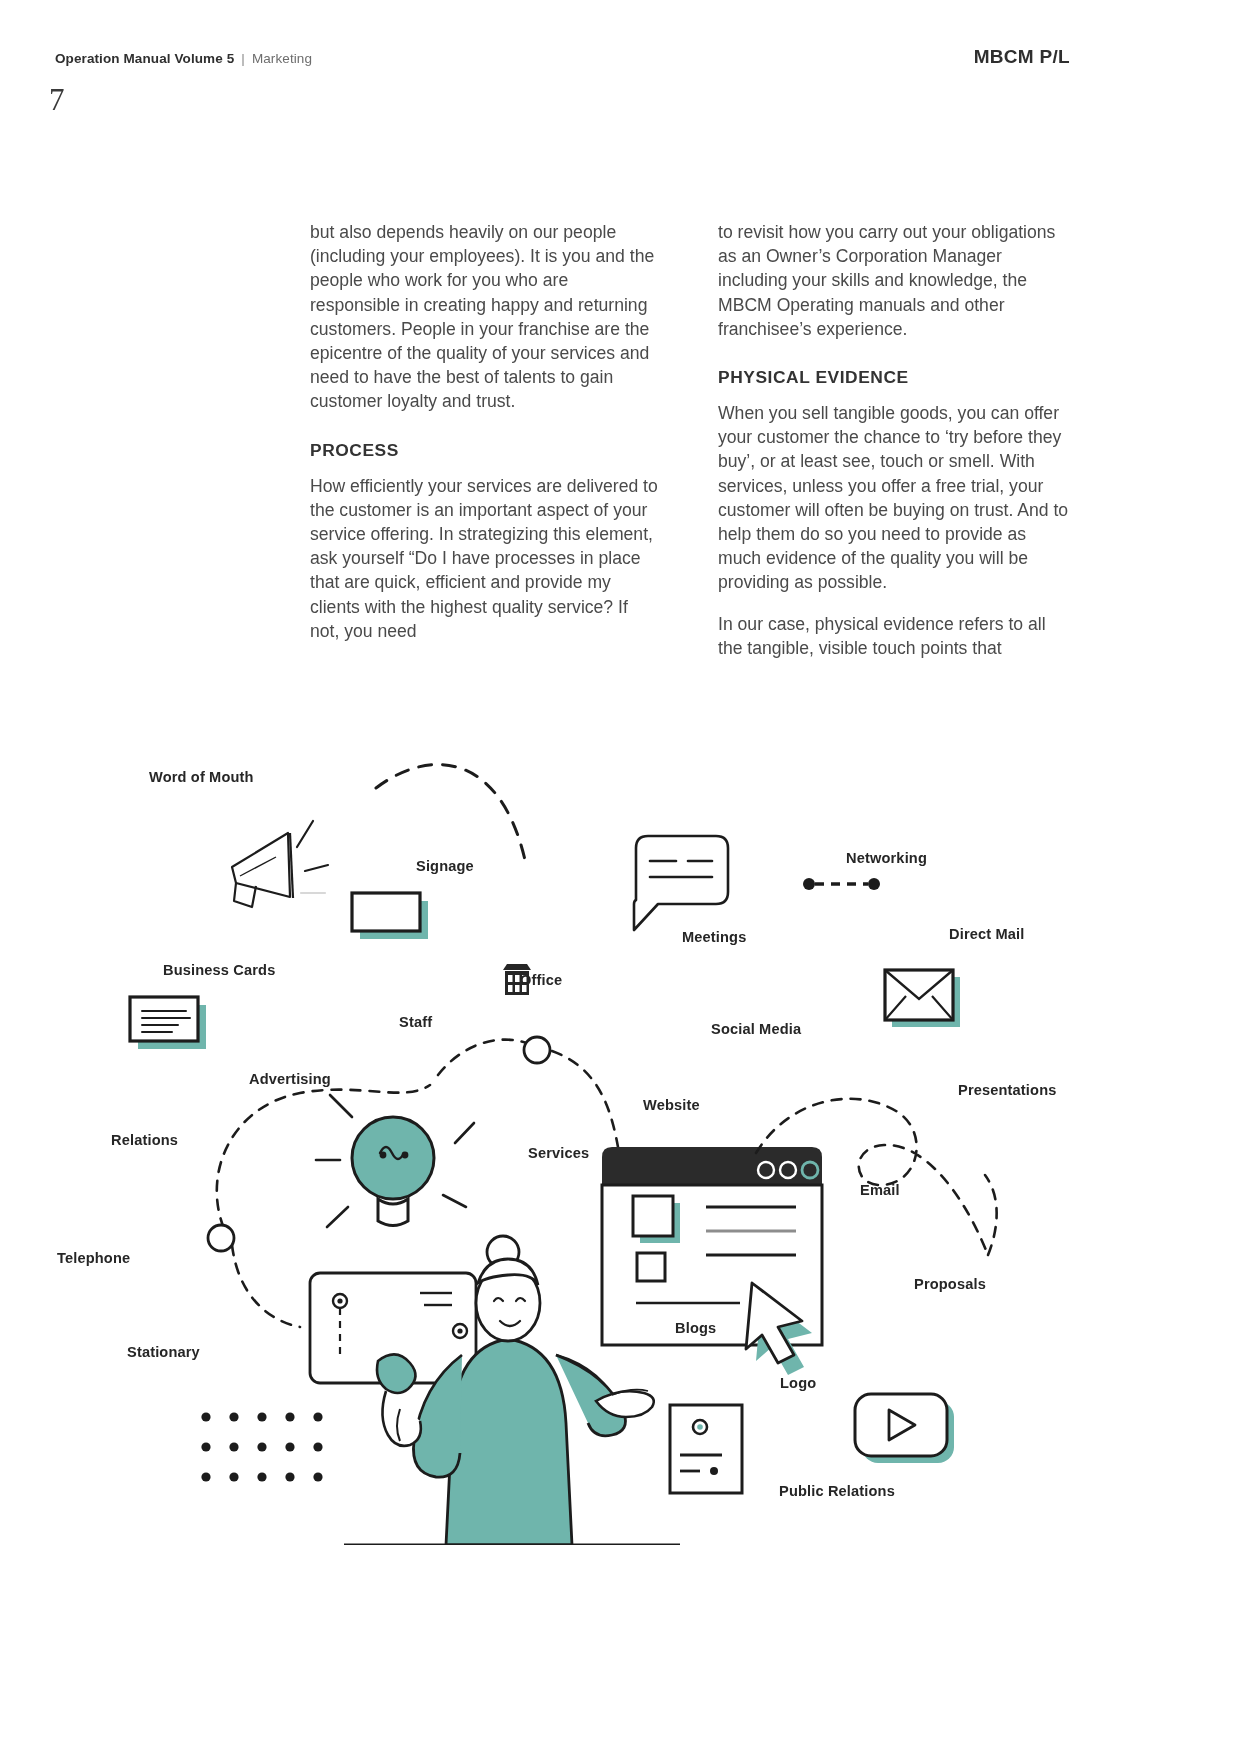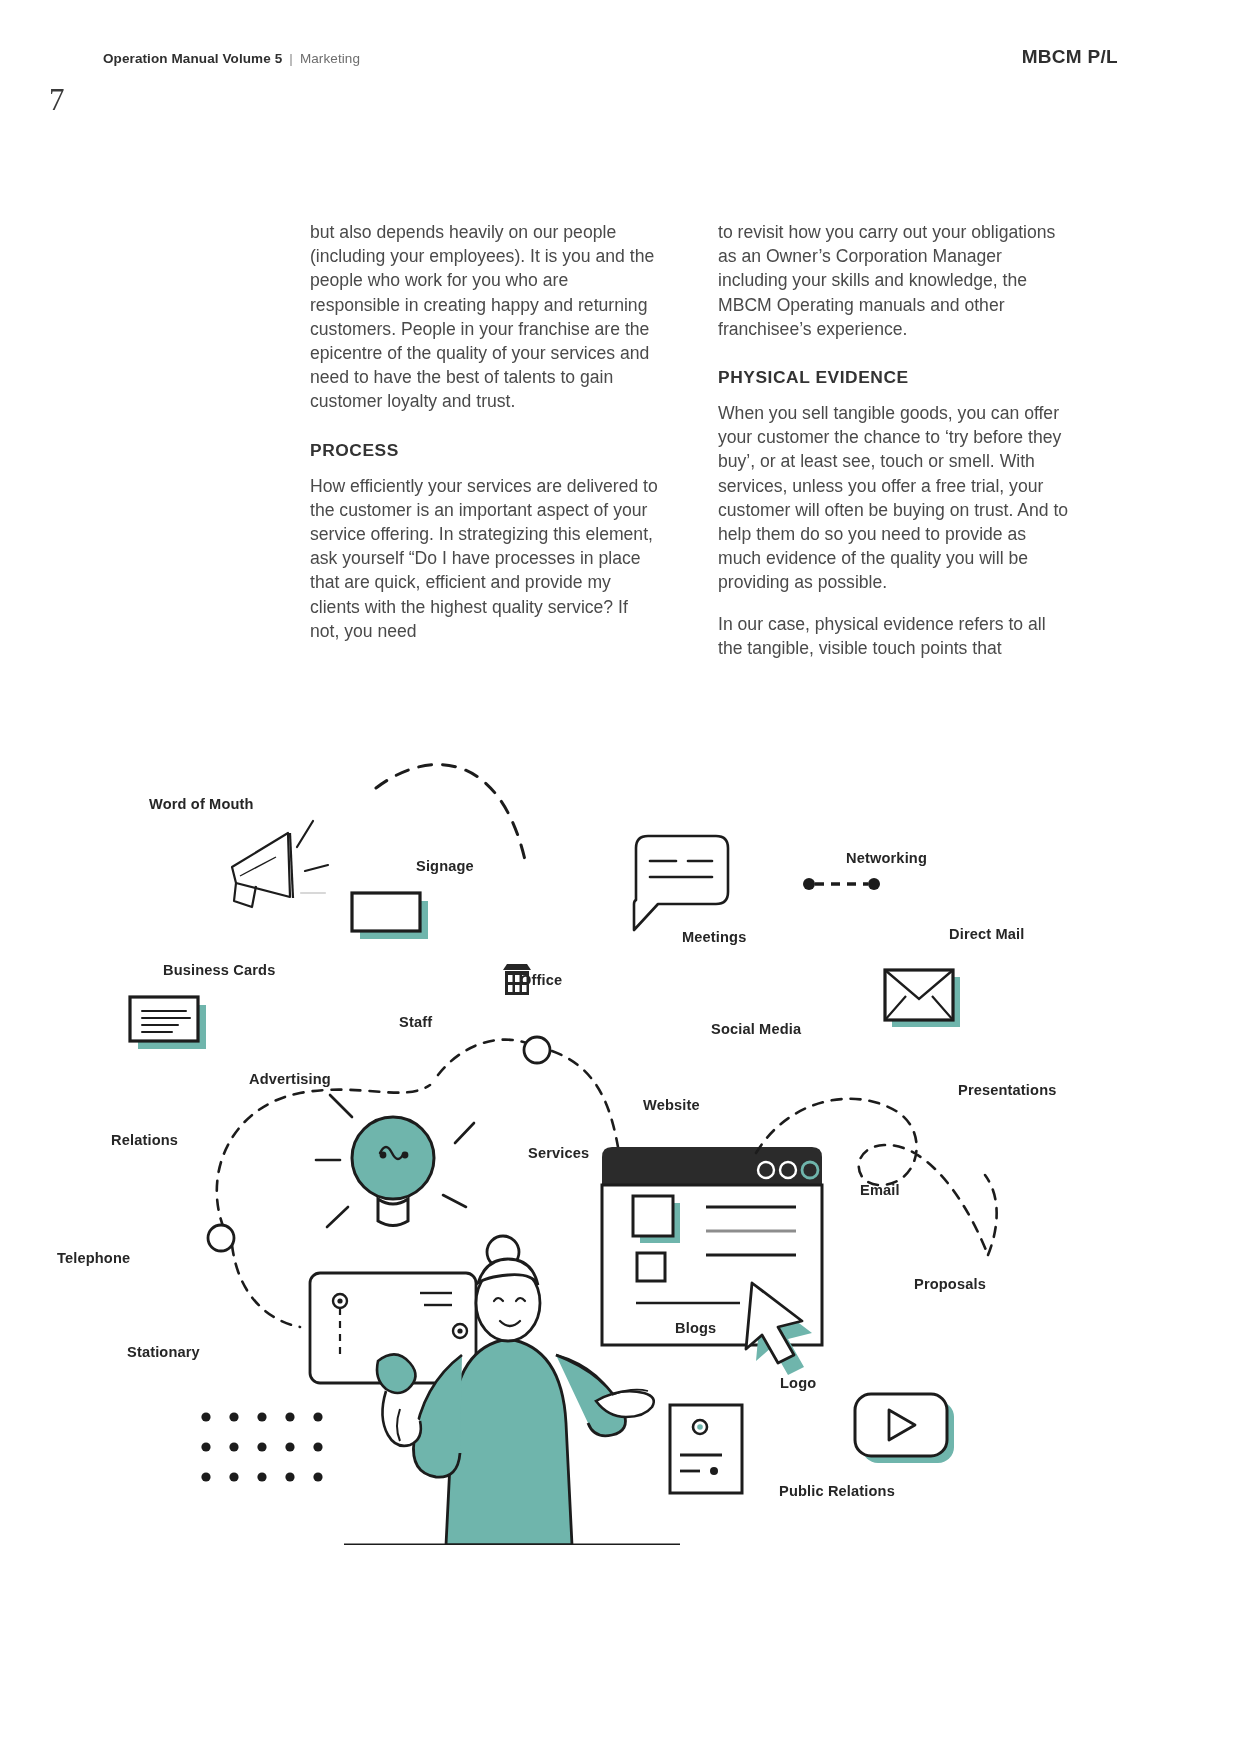--- a/index.html
+++ b/index.html
@@ -10,21 +10,21 @@
     font-family:"Liberation Sans", sans-serif;
     color:#3b3b3b;
     position:relative;
     overflow:hidden;
   }
 
   
   .page-header{
     position:absolute; left:55px; top:46px; width:1015px;
     display:flex; justify-content:space-between; align-items:baseline;
-    font-size:13.5px; letter-spacing:.1px;margin-left:48px;
+    font-size:13.5px; letter-spacing:.1px;
   }
   .hdr-left{ display:flex; align-items:baseline; gap:7px; white-space:nowrap; }
   .hdr-vol{ font-weight:700; color:#2f2f2f; }
   .hdr-sep{ color:#8a8a8a; font-weight:400; }
   .hdr-sec{ color:#6d6d6d; font-weight:400; }
   .hdr-right{ font-weight:700; color:#2f2f2f; font-size:19px; letter-spacing:.3px;}
 
   .page-number{
     position:absolute; left:49px; top:82px;
     font-size:31px; font-weight:400; color:#3a3a3a;
@@ -282,21 +282,21 @@
     <g>
       <rect x="862" y="646" width="92" height="62" rx="16" fill="#6FB5AC"></rect>
       <rect x="855" y="639" width="92" height="62" rx="16" fill="#fff" stroke="#1c1c1c" stroke-width="3"></rect>
       <path d="M889 655 L915 670 L889 685 Z" fill="none" stroke="#1c1c1c" stroke-width="2.8" stroke-linejoin="round"></path>
     </g>
 
     <path d="M988 500 C1000 470 1000 440 985 420" stroke="#1c1c1c" stroke-width="2.6" fill="none" stroke-dasharray="10 9" stroke-linecap="round"></path>
 
   </svg>
 
-  <span class="lbl" style="left:149px;  top:41px;">Word of Mouth</span>
+  <span class="lbl" style="left:149px;  top:14px;">Word of Mouth</span>
   <span class="lbl" style="left:416px;  top:103px;">Signage</span>
   <span class="lbl" style="left:682px;  top:174px;">Meetings</span>
   <span class="lbl" style="left:846px;  top:95px;">Networking</span>
   <span class="lbl" style="left:949px;  top:171px;">Direct Mail</span>
   <span class="lbl" style="left:163px;  top:207px;">Business Cards</span>
   <span class="lbl" style="left:520px;  top:217px;">Office</span>
   <span class="lbl" style="left:711px;  top:266px;">Social Media</span>
   <span class="lbl" style="left:958px;  top:327px;">Presentations</span>
   <span class="lbl" style="left:399px;  top:259px;">Staff</span>
   <span class="lbl" style="left:249px;  top:316px;">Advertising</span>

